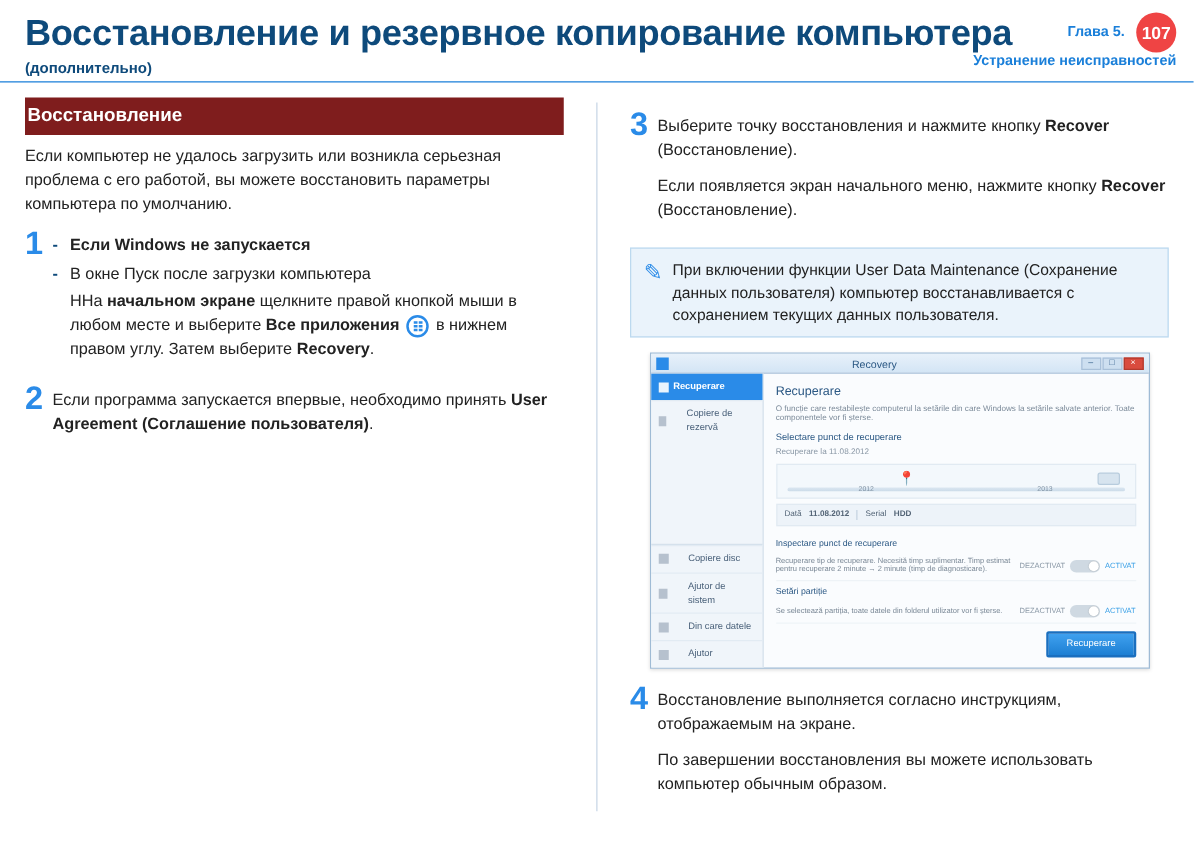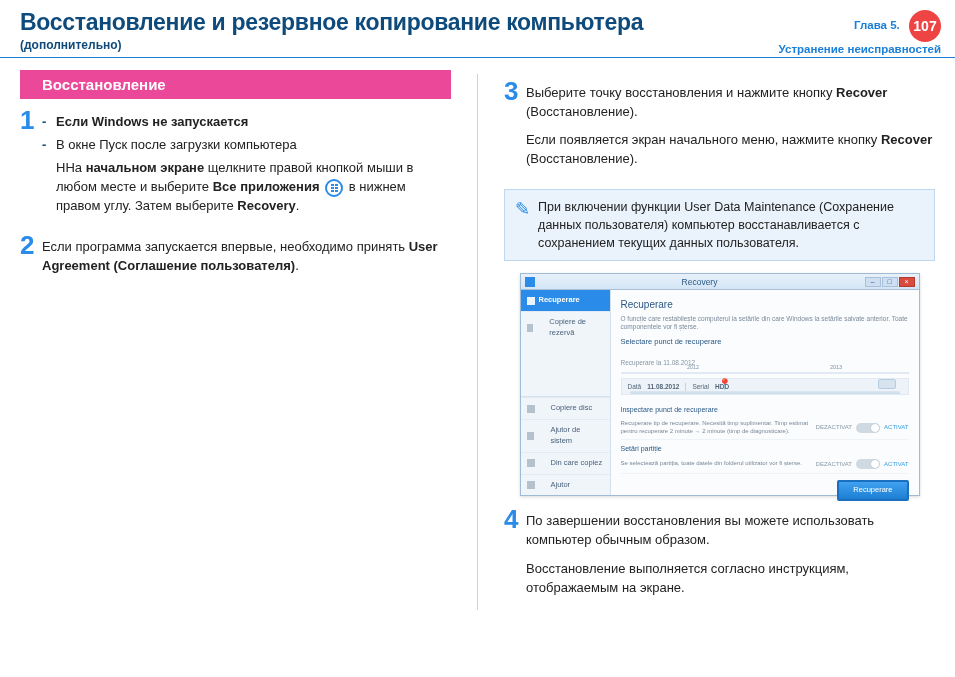--- a/index.html
+++ b/index.html
@@ -12,21 +12,21 @@
     font-size: 13px;
     line-height: 1.45;
     position: relative;
   }
   .header {
     padding: 6px 20px 2px 20px;
     border-bottom: 1px solid #1a7fd9;
   }
   .header-title {
     color: #0e4a7b;
-    font-size: 23px;
+    font-size: 29px;
     font-weight: bold;
     letter-spacing: -0.3px;
   }
   .header-sub {
     color: #0e4a7b;
     font-size: 12px;
     font-weight: bold;
     margin-top: -2px;
   }
   .header-right {
@@ -57,25 +57,25 @@
     padding: 12px 20px 10px 20px;
     gap: 26px;
   }
   .col { flex: 1; min-width: 0; }
   .col-divider {
     width: 1px;
     background: #c7d6e6;
     margin: 4px 0;
   }
   .section-title-bar {
-    background: #ec4899;
+    background: #7f1d1d;
     color: #fff;
     font-weight: bold;
     font-size: 15px;
-    padding: 4px 22px;
+    padding: 4px 2px;
     border-radius: 0;
     margin-bottom: 8px;
   }
   p { margin: 4px 0 10px 0; }
   .step { display: flex; align-items: flex-start; margin: 10px 0 6px 0; }
   .step-num {
     color: #2a8be8;
     font-size: 26px;
     font-weight: bold;
     line-height: 1;
@@ -141,21 +141,21 @@
     border-bottom: 1px solid #a8c0d9;
   }
   .app-title { flex: 1; text-align: center; color: #2b5884; font-size: 8.5px; }
   .win-btns { display: flex; gap: 1px; }
   .win-btn {
     width: 16px; height: 10px; background: #cddff0; border: 1px solid #a8c0d9;
     display: flex; align-items: center; justify-content: center;
     font-size: 7px; color: #2b5884;
   }
   .win-close { background: #d94b3e; color: #fff; border-color: #b33a2e; }
-  .app-body { display: flex; height: 205px; }
+  .app-body { display: flex; height: 235px; }
   .app-sidebar {
     width: 90px;
     background: #f0f5fa;
     border-right: 1px solid #d5e1ec;
     display: flex; flex-direction: column;
   }
   .side-active {
     background: #2a8be8;
     color: #fff;
     padding: 5px 6px;
@@ -165,21 +165,21 @@
   .side-item {
     padding: 5px 6px;
     border-top: 1px solid #e2ebf3;
     color: #4a617a;
     display: flex; align-items: center; gap: 16px;
   }
   .side-group-bottom { margin-top: auto; border-top: 1px solid #d5e1ec; }
   .app-main { flex: 1; padding: 8px 10px; display: flex; flex-direction: column; }
   .app-h1 { font-size: 10px; color: #2b5884; margin-bottom: 2px; }
   .app-desc { font-size: 6.5px; color: #7b8a99; line-height: 1.2; margin-bottom: 6px; }
-  .app-sec-title { font-size: 7.5px; color: #2b5884; margin-bottom: 11px; }
+  .app-sec-title { font-size: 7.5px; color: #2b5884; margin-bottom: 1px; }
   .app-sec-sub { font-size: 6.5px; color: #8896a4; margin-bottom: 4px; }
   .timeline {
     height: 34px;
     background: #f3f8fc;
     border: 1px solid #e1eaf2;
     position: relative;
     margin-bottom: 4px;
   }
   .timeline .line { position: absolute; left: 8px; right: 8px; top: 18px; height: 3px; background: linear-gradient(#dbe7f1,#cbdbe9); border-radius: 2px; }
   .tl-pin { position: absolute; top: 4px; left: 34%; color: #37b24d; font-size: 11px; }
@@ -234,20 +234,21 @@
     <span>Глава 5.</span>
     <span class="page-badge">107</span><br>
     <span>Устранение неисправностей</span>
   </div>
 </div>
 
 <div class="columns">
 
   <div class="col">
     <div class="section-title-bar">Восстановление</div>
+    <p>Если компьютер не удалось загрузить или возникла серьезная проблема с его работой, вы можете восстановить параметры компьютера по умолчанию.</p>
 
     <div class="step">
       <div class="step-num">1</div>
       <div class="step-body">
         <div class="dash-item">
           <div class="dash-mark">-</div>
           <div class="bold">Если Windows не запускается</div>
         </div>
         <div class="dash-item">
           <div class="dash-mark">-</div>
@@ -324,21 +325,21 @@
             <div class="side-item">
               <div class="side-ico"></div>
               <span>Copiere disc</span>
             </div>
             <div class="side-item">
               <div class="side-ico"></div>
               <span>Ajutor de sistem</span>
             </div>
             <div class="side-item">
               <div class="side-ico"></div>
-              <span>Din care copiez</span>
+              <span>Din care datele</span>
             </div>
             <div class="side-item">
               <div class="side-ico"></div>
               <span>Ajutor</span>
             </div>
           </div>
         </div>
         <div class="app-main">
           <div class="app-h1">Recuperare</div>
           <div class="app-desc">O funcție care restabilește computerul la setările din care Windows la setările salvate anterior. Toate componentele vor fi șterse.</div>
@@ -377,18 +378,18 @@
           <div class="app-footer">
             <div class="primary-btn">Recuperare</div>
           </div>
         </div>
       </div>
     </div>
 
     <div class="step">
       <div class="step-num">4</div>
       <div class="step-body">
+        <p>Восстановление выполняется согласно инструкциям, отображаемым на экране.</p>
         <p>По завершении восстановления вы можете использовать компьютер обычным образом.</p>
-        <p>Восстановление выполняется согласно инструкциям, отображаемым на экране.</p>
       </div>
     </div>
   </div>
 </div>
 
 </body></html>

